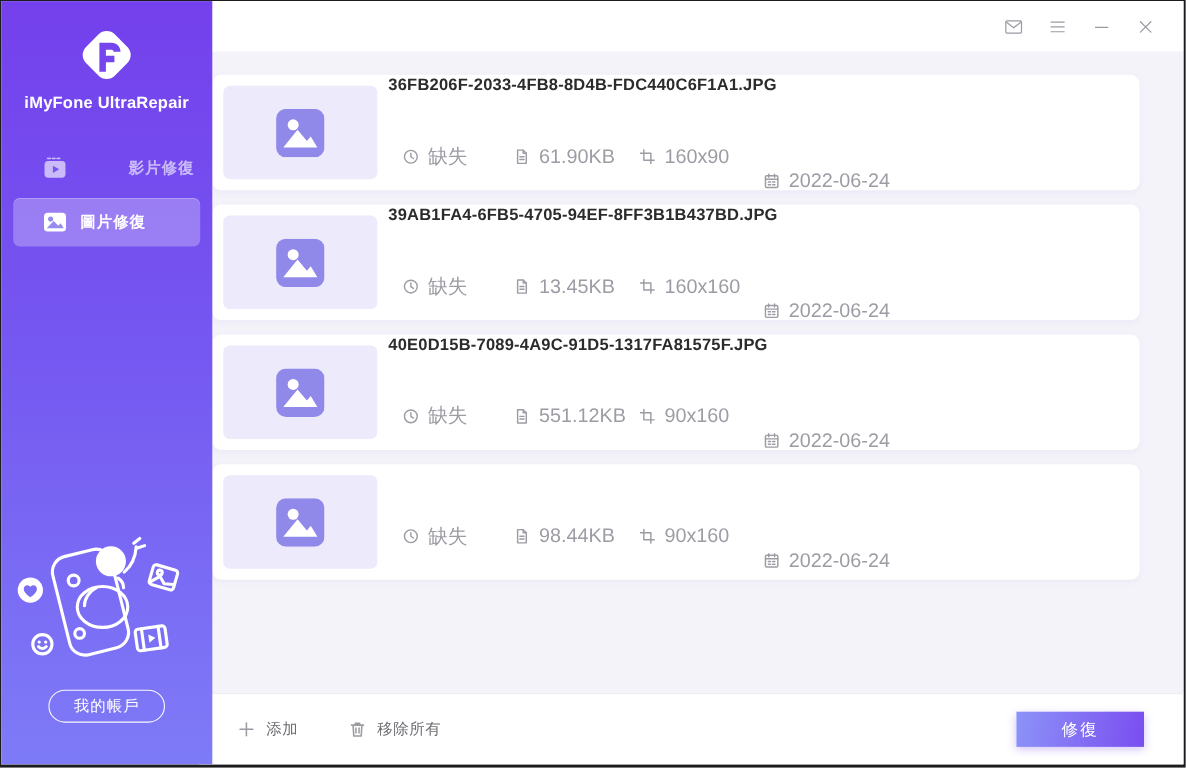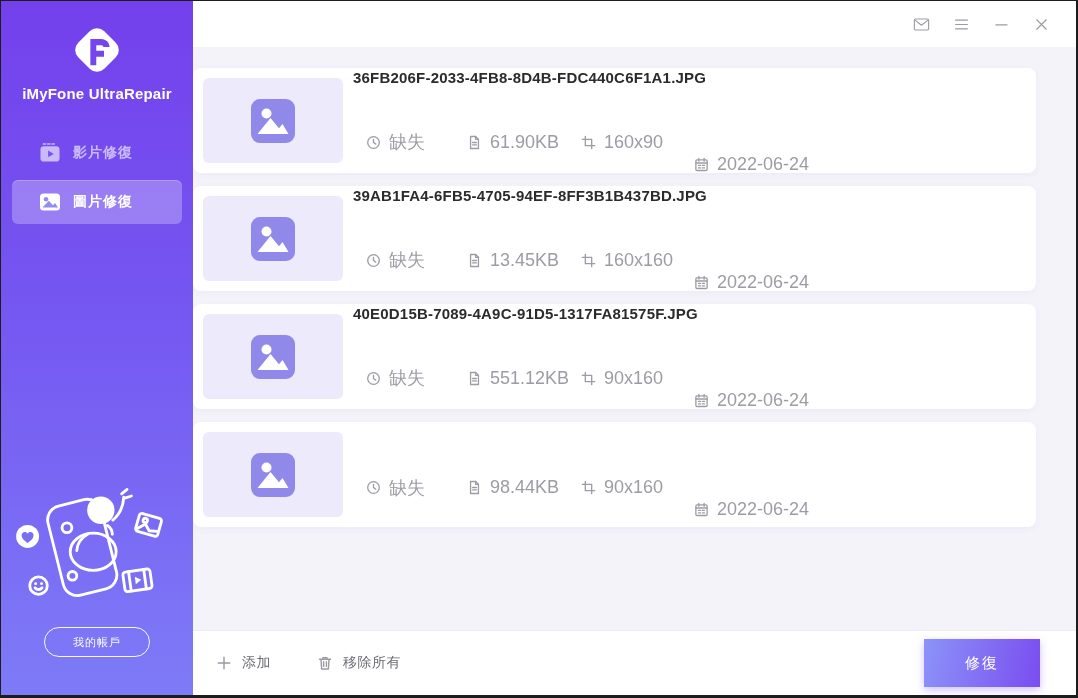--- a/index.html
+++ b/index.html
@@ -18,27 +18,27 @@
   }
   .logo-wrap { display:flex; justify-content:center; padding-top:18px; }
   .brand { text-align:center; font-size:15px; font-weight:bold; letter-spacing:.2px; margin-top:4px; }
   .nav { margin-top:32px; }
   .nav-item {
     display:flex; align-items:center; height:38px; margin:0 11px 8px 11px;
     padding-left:27px; border-radius:6px; cursor:pointer;
     font-size:14px; font-weight:bold; letter-spacing:1px;
   }
   .nav-item .nv-ic { width:22px; height:20px; margin-right:12px; flex:0 0 auto; }
-  .nav-item.dim { opacity:.62; }
+  .nav-item.dim { opacity:.62;gap:44px; }
   .nav-item.selected { background:rgba(255,255,255,.27); height:44px; box-shadow:inset 0 1px 0 rgba(255,255,255,.25);text-align:center; }
   .illustration { position:absolute; left:8px; bottom:85px; width:164px; }
   .account-btn {
     position:absolute; left:50%; transform:translateX(-50%); bottom:38px;
     width:106px; height:30px; border:1px solid rgba(255,255,255,.95); border-radius:16px;
-    background:transparent; color:#fff; font-size:11px; letter-spacing:1px;
+    background:transparent; color:#fff; font-size:14px; letter-spacing:1px;
     display:flex; align-items:center; justify-content:center; cursor:pointer;
     font-family:"Liberation Sans", sans-serif;
     text-align:right;
   }
   
   .main { position:absolute; left:180px; top:0; right:0; bottom:0; display:flex; flex-direction:column; }
   .titlebar {
     height:46px; background:#fff; flex:0 0 auto;
     display:flex; align-items:center; justify-content:flex-end; gap:21px; padding-right:25px;
   }
@@ -64,21 +64,21 @@
     flex:0 0 auto; height:65px; background:#fff; border-top:1px solid #ececf2;
     display:flex; align-items:center; padding:0 36px 0 35px;
   }
   .foot-btn {
     display:flex; align-items:center; gap:10px; background:none; border:none; cursor:pointer;
     color:#6d6d74; font-size:14px; letter-spacing:.5px; font-family:"Liberation Sans", sans-serif;
   }
   .foot-btn svg { width:16px; height:16px; color:#9a9aa2; }
   .foot-btn + .foot-btn { margin-left:46px; }
   .repair-btn {
-    margin-left:auto; width:116px; height:48px; border:none; border-radius:0; cursor:pointer;
+    margin-left:auto; width:116px; height:32px; border:none; border-radius:0; cursor:pointer;
     background:linear-gradient(100deg,#8c93f8 0%, #7a4df0 100%);
     color:#fff; font-size:15px; letter-spacing:2px; font-family:"Liberation Sans", sans-serif;
     box-shadow:0 3px 8px rgba(122,77,240,.35);
   }
   .stroke-ic { fill:none; stroke:currentColor; stroke-width:1.4; stroke-linecap:round; stroke-linejoin:round; }
 </style>
 </head>
 <body>
 
 <div class="window">

